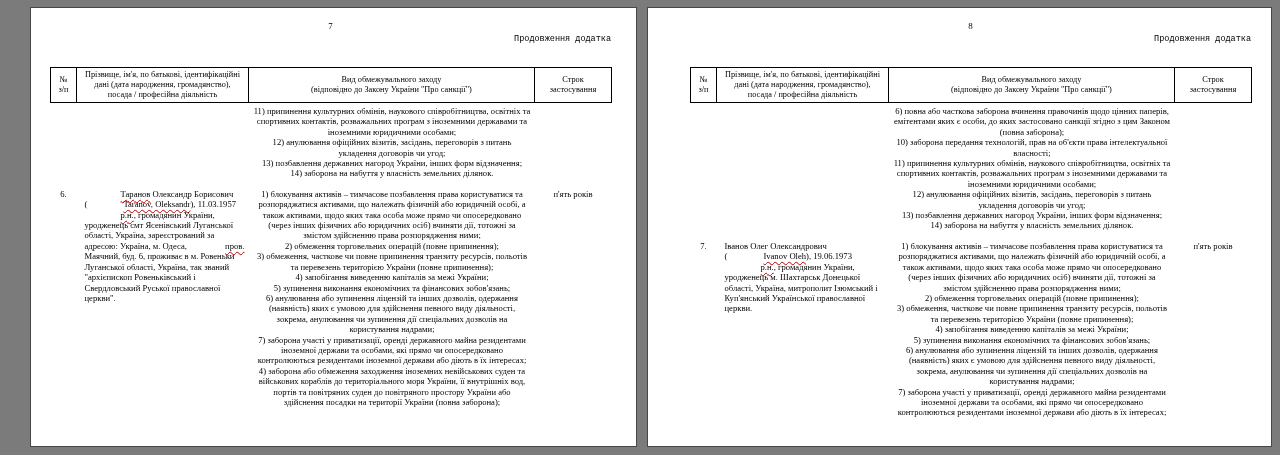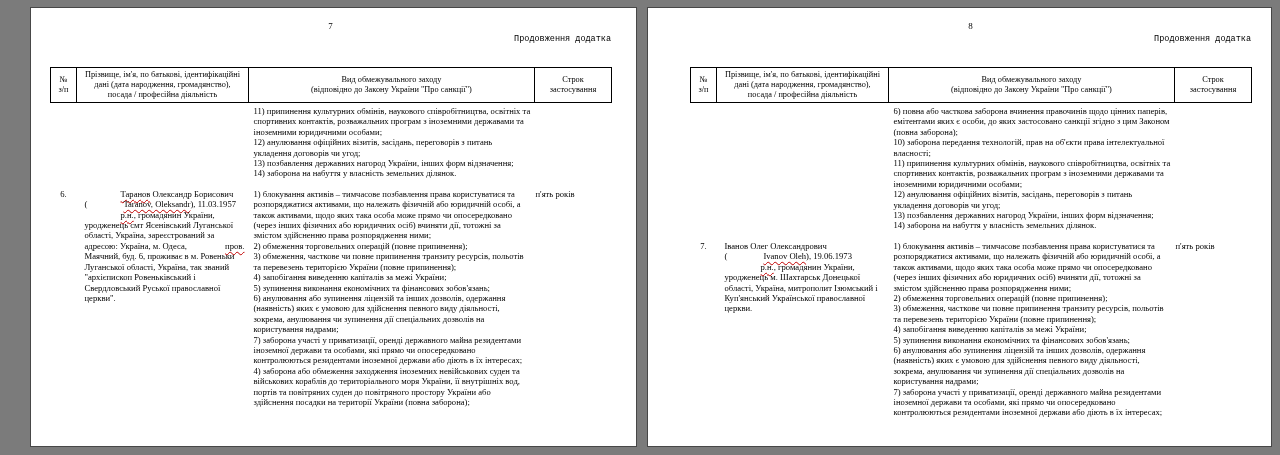--- a/index.html
+++ b/index.html
@@ -32,22 +32,22 @@
     border:1px solid #000;font-weight:normal;text-align:center;
     font-size:8.3px;line-height:10px;padding:2px 2px;height:30px;
     vertical-align:middle;overflow:hidden;
   }
   table.sanctions thead th .tline{white-space:nowrap;}
   table.sanctions tbody td{
     border:none;vertical-align:top;font-size:8.6px;line-height:10.4px;
   }
   td.cell-num{text-align:center;padding-top:3px;}
   td.cell-name{padding:3px 2px 0 8px;}
-  td.cell-measures{padding:3px 4px 0 5px;}
-  td.cell-term{padding-top:3px;}
+  td.cell-measures{padding:3px 4px 0 5px;text-align:center;}
+  td.cell-term{text-align:center;padding-top:3px;}
   tr.row-gap td{height:7px;padding:0;}
   .misspelled{
     text-decoration-line:underline;
     text-decoration-style:wavy;
     text-decoration-color:#c00000;
     text-decoration-thickness:1px;
     text-underline-offset:1.5px;
     text-decoration-skip-ink:none;
     margin-left:36px;
   }

